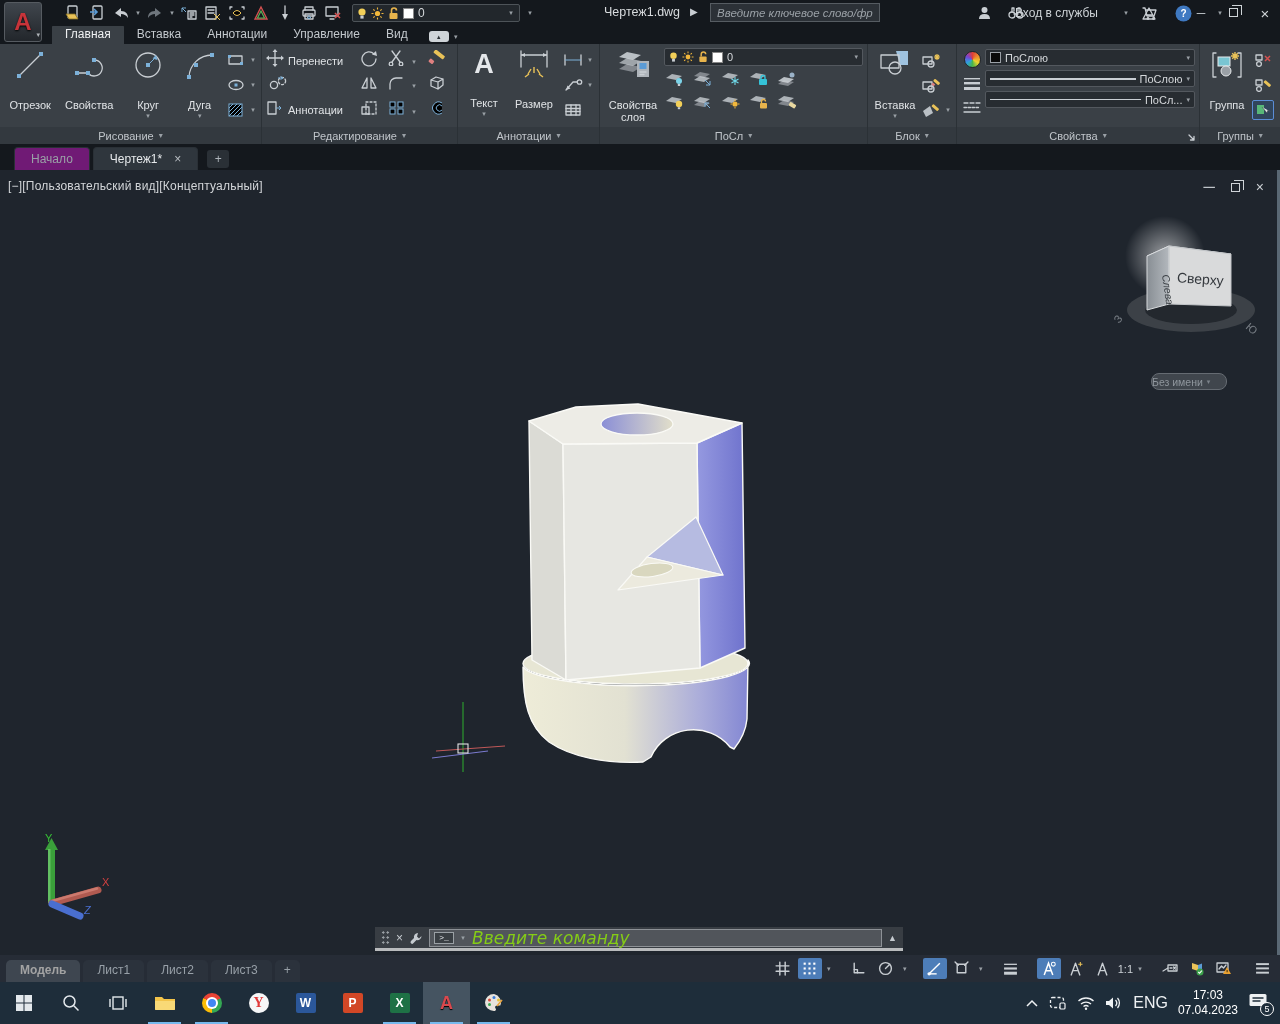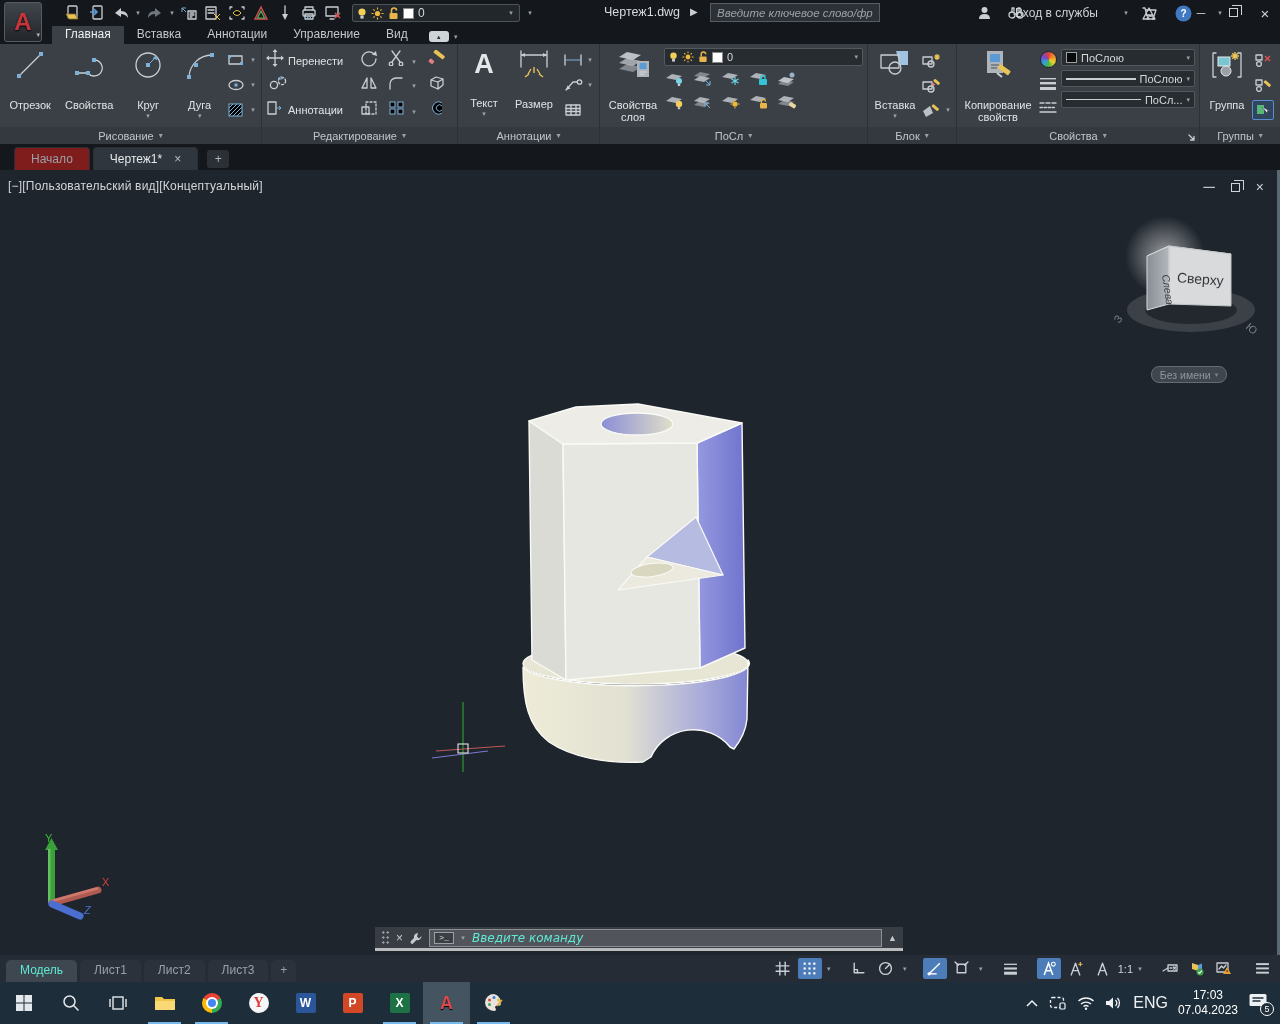--- a/index.html
+++ b/index.html
@@ -50,48 +50,48 @@
   .si{width:22px;height:20px;display:flex;align-items:center;justify-content:center;border-radius:2px}
   .edgrid{display:grid;grid-template-columns:92px 30px 38px 30px;grid-auto-rows:25px;align-items:center}
   .edcell{display:flex;align-items:flex-end;gap:4px;font-size:11px;color:#e0e3e6}
   .combo{height:17px;background:#272c31;border:1px solid #53585e;border-radius:2px;display:flex;align-items:center;gap:4px;padding:0 4px;font-size:11px;color:#d5d8db}
   .combo .dd{margin-left:auto;font-size:7px;color:#9aa0a6}
   .cwheel{width:17px;height:17px;border-radius:50%;background:conic-gradient(#e04038,#ef8e2c,#ead32e,#49b54a,#2e9fe0,#7a43d0,#e04038);border:1px solid #22262a}
   .launch{position:absolute;right:3px;bottom:2px}
 
   
   .filetabs{height:26px;background:#14181d;display:flex;align-items:flex-end;padding-left:14px;font-size:12px}
-  .ftab{height:23px;padding:0 16px;display:flex;align-items:center;gap:12px;color:#9aa1a7;background:#7f1d1d;border-radius:4px 4px 0 0;margin-right:3px;border:1px solid #2a3036;border-bottom:none}
+  .ftab{height:23px;padding:0 16px;display:flex;align-items:center;gap:12px;color:#9aa1a7;background:#701a75;border-radius:4px 4px 0 0;margin-right:3px;border:1px solid #2a3036;border-bottom:none}
   .ftab.active{background:#2f363d;color:#e6e9eb}
   .ftab .x{color:#b9bec3;font-size:12px}
   .addtab{width:22px;height:18px;margin:0 0 2px 6px;background:#2a3036;border-radius:3px;color:#aeb4ba;display:flex;align-items:center;justify-content:center;font-size:12px}
 
   
   .viewport{flex:1;position:relative;background:#1f252d;overflow:hidden}
   .vp-controls{position:absolute;left:8px;top:9px;font-size:12px;color:#d3d6d9;letter-spacing:.2px}
   .vp-win{position:absolute;right:16px;top:8px;display:flex;gap:16px;color:#ccd1d5;align-items:center}
   .vscroll{position:absolute;right:0;top:0;bottom:0;width:3px;background:#8aa0af;opacity:.55}
   .viewcube{position:absolute;left:1103px;top:28px}
-  .namedview{position:absolute;left:1151px;top:196px;width:76px;height:17px;background:#40464d;border:1px solid #656b72;border-radius:8px;display:flex;align-items:center;justify-content:center;gap:4px;font-size:10.5px;color:#8f969d}
+  .namedview{position:absolute;left:1151px;top:203px;width:76px;height:17px;background:#40464d;border:1px solid #656b72;border-radius:8px;display:flex;align-items:center;justify-content:flex-start;gap:4px;font-size:10.5px;color:#8f969d}
   .namedview .dd{font-size:7px;color:#7b828a}
   .modelsvg{position:absolute;left:430px;top:210px}
   .ucs{position:absolute;left:18px;top:660px}
   .cmdbar{position:absolute;left:375px;top:757px;width:528px;height:24px;background:#383d43;border-bottom:3px solid #b9bbbd;display:flex;align-items:center;gap:6px;padding:0 6px}
   .grip{width:9px;height:15px;background-image:radial-gradient(#9aa0a5 1px,transparent 1.1px);background-size:4.5px 5px}
   .cmdx{color:#c6cbd0;font-size:12px}
   .cmdinput{flex:1;height:18px;background:#51555b;border:1px solid #8d9196;display:flex;align-items:center;gap:5px;padding:0 4px}
   .prompt{width:20px;height:12px;background:#3a3f44;border:1px solid #9aa0a5;color:#e8ebee;font-family:"Liberation Mono",monospace;font-size:8px;display:flex;align-items:center;justify-content:center}
-  .cmdtext{font-style:italic;color:#5eead4;font-size:12px;font-family:"DejaVu Sans",sans-serif}
+  .cmdtext{font-style:italic;color:#84cc16;font-size:17px;font-family:"DejaVu Sans",sans-serif}
   .cmdup{margin-left:auto;color:#c6cbd0;font-size:9px}
 
   
   .statusbar{height:27px;background:#262c36;display:flex;align-items:center;padding:0 6px;font-size:12px}
   .ltabs{display:flex;align-items:flex-end;height:100%;padding-top:3px}
   .ltab{height:22px;margin-top:2px;padding:3px 14px;color:#98a0a8;background:#2b323c;border-radius:5px 5px 0 0;margin-right:3px;font-size:12px}
-  .ltab.active{background:#3e4650;color:#5eead4;font-weight:normal}
+  .ltab.active{background:#3e4650;color:#a3a3a3;font-weight:bold}
   .sicons{margin-left:auto;display:flex;align-items:center;gap:3px}
   .sico{min-width:24px;height:21px;display:flex;align-items:center;justify-content:center;border-radius:2px;padding:0 2px;color:#ccd1d6}
   .sico.on{background:#4d7db8;color:#fff}
   .sgap{width:8px}
   .scaleTxt{font-size:11px;color:#ccd1d6}
 
   
   .taskbar{height:42px;background:#1e2d3a;display:flex;align-items:center}
   .tapp{width:47px;height:42px;display:flex;align-items:center;justify-content:center;position:relative}
   .tapp.running::after{content:"";position:absolute;bottom:0;left:7px;right:7px;height:2px;background:#76b9ed}
@@ -660,30 +660,20 @@
         </div>
       </div>
       <div class="p-label">
           <span>Блок</span>
           <span class="dd">▾</span>
         </div>
     </div>
 
     <div class="panel" style="width:243px">
       <div class="p-body">
-        <div class="big" style="width:74px;font-size:11px">
-          <svg width="30" height="32" viewBox="0 0 30 32">
-              <rect x="4" y="2" width="16" height="22" fill="#aeb4ba"></rect>
-              <rect x="7" y="5" width="10" height="8" fill="#5b9bd5"></rect>
-              <path d="M8 16 h8 M8 19 h6" stroke="#4a5056" stroke-width="1.2"></path>
-              <rect x="15" y="18" width="13" height="5" rx="1" transform="rotate(35 21 20)" fill="#e9c258"></rect>
-              <path d="M14 24 l5 4" stroke="#c9ced3" stroke-width="2"></path>
-            </svg>
-          <span class="lbl">Копирование свойств</span>
-        </div>
         <div class="smallcol" style="gap:4px">
           <span class="si">
               <span class="cwheel"></span>
             </span>
           <span class="si">
               <svg width="18" height="13" viewBox="0 0 18 13">
                 <rect class="fg" x="1" y="1" width="16" height="1.4"></rect>
                 <rect class="fg" x="1" y="5" width="16" height="2.4"></rect>
                 <rect class="fg" x="1" y="10" width="16" height="3"></rect>
               </svg>

